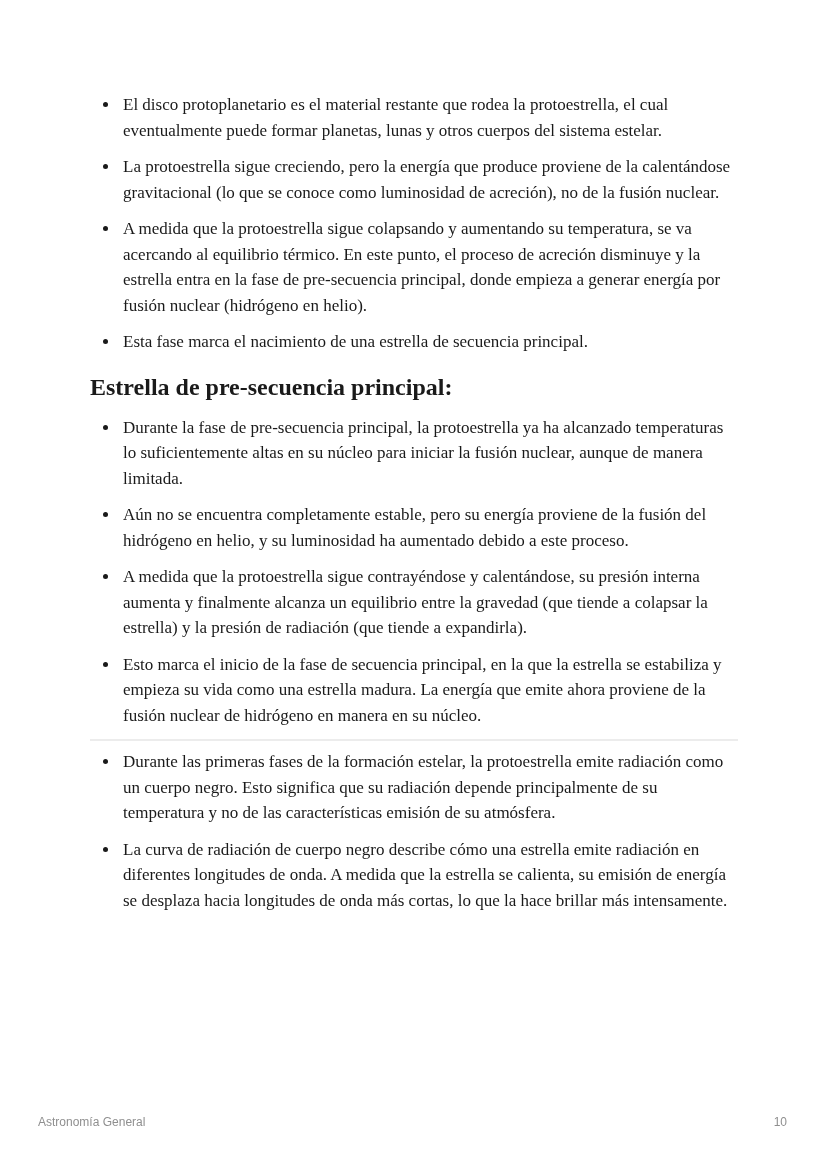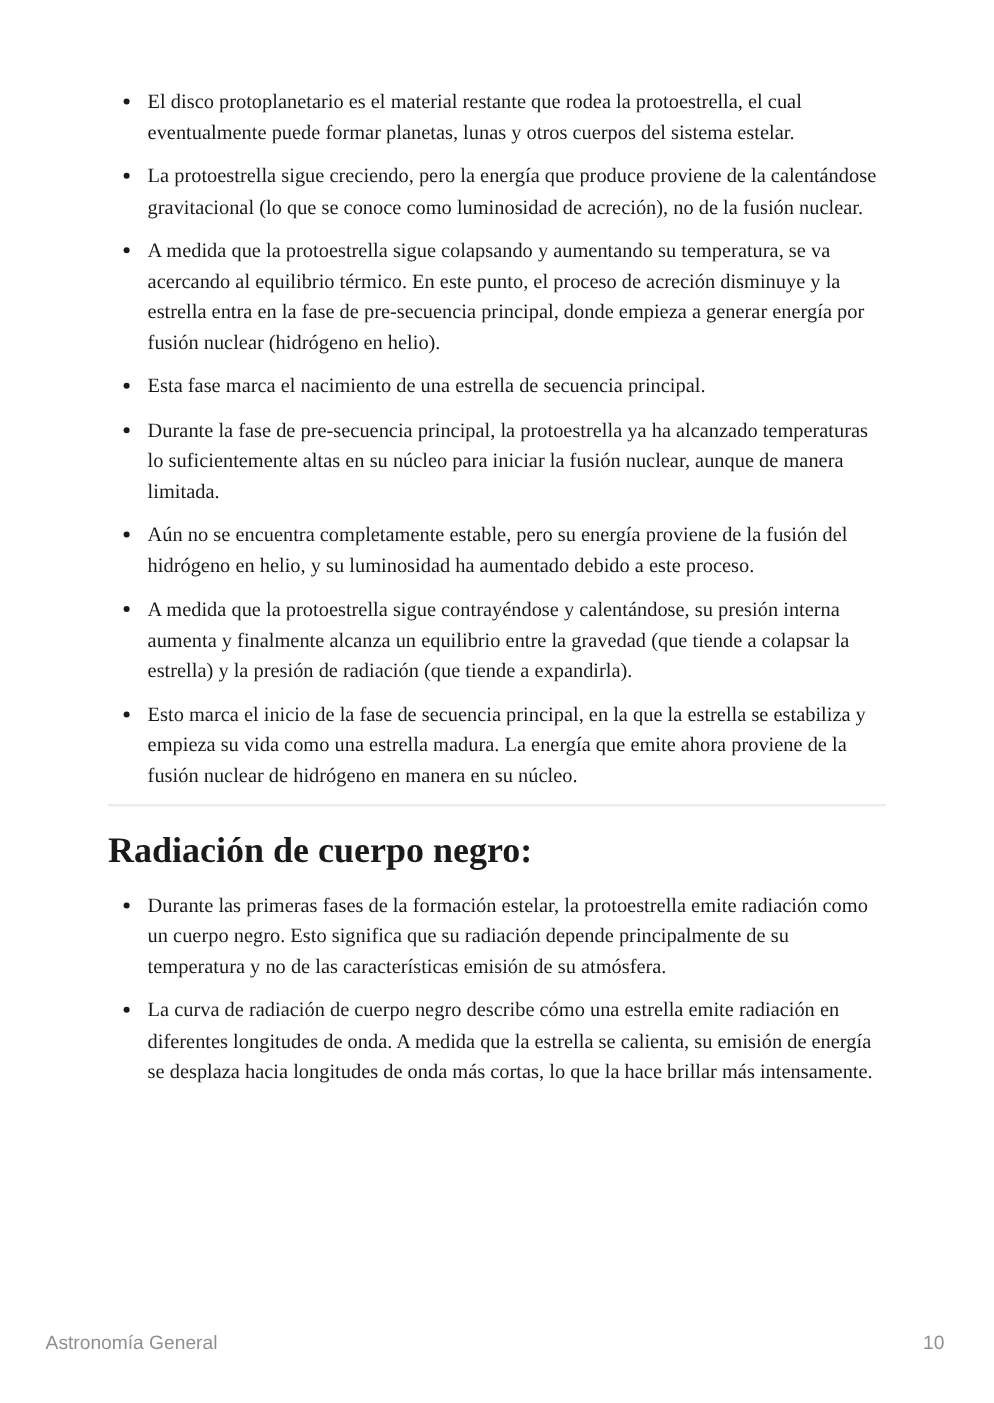--- a/index.html
+++ b/index.html
@@ -15,21 +15,21 @@
     height:1169px;
     background:var(--bg);
     position:relative;
     overflow:hidden;
     font-family:"Liberation Serif", serif;
     color:var(--text);
   }
   .content{
     width:648px;
     margin:0 auto;
-    padding-top:72px;
+    padding-top:92px;
     font-size:17px;
     line-height:1.5;
   }
   ul.bullets{
     margin:0;
     padding:0 0 0 30px;
     list-style-type:disc;
   }
   ul.bullets li{
     margin:0 0 11px 0;
@@ -55,47 +55,47 @@
   }
   footer.page-footer{
     position:absolute;
     left:38px;
     right:41px;
     bottom:40px;
     display:flex;
     justify-content:space-between;
     align-items:baseline;
     font-family:"Liberation Sans", sans-serif;
-    font-size:16px;
+    font-size:12px;
     color:var(--muted);
   }
 </style>
 </head>
 <body>
 
 <main class="content">
 
   <ul class="bullets">
     <li>El disco protoplanetario es el material restante que rodea la protoestrella, el cual eventualmente puede formar planetas, lunas y otros cuerpos del sistema estelar.</li>
     <li>La protoestrella sigue creciendo, pero la energía que produce proviene de la calentándose gravitacional (lo que se conoce como luminosidad de acreción), no de la fusión nuclear.</li>
     <li>A medida que la protoestrella sigue colapsando y aumentando su temperatura, se va acercando al equilibrio térmico. En este punto, el proceso de acreción disminuye y la estrella entra en la fase de pre-secuencia principal, donde empieza a generar energía por fusión nuclear (hidrógeno en helio).</li>
     <li>Esta fase marca el nacimiento de una estrella de secuencia principal.</li>
   </ul>
 
+  <h2 class="section-heading">Estrella de pre-secuencia principal:</h2>
 
   <ul class="bullets">
     <li>Durante la fase de pre-secuencia principal, la protoestrella ya ha alcanzado temperaturas lo suficientemente altas en su núcleo para iniciar la fusión nuclear, aunque de manera limitada.</li>
     <li>Aún no se encuentra completamente estable, pero su energía proviene de la fusión del hidrógeno en helio, y su luminosidad ha aumentado debido a este proceso.</li>
     <li>A medida que la protoestrella sigue contrayéndose y calentándose, su presión interna aumenta y finalmente alcanza un equilibrio entre la gravedad (que tiende a colapsar la estrella) y la presión de radiación (que tiende a expandirla).</li>
     <li>Esto marca el inicio de la fase de secuencia principal, en la que la estrella se estabiliza y empieza su vida como una estrella madura. La energía que emite ahora proviene de la fusión nuclear de hidrógeno en manera en su núcleo.</li>
   </ul>
 
   <hr class="section-divider">
 
-  <h1 class="section-heading">Radiación de cuerpo negro:</h1>
 
   <ul class="bullets">
     <li>Durante las primeras fases de la formación estelar, la protoestrella emite radiación como un cuerpo negro. Esto significa que su radiación depende principalmente de su temperatura y no de las características emisión de su atmósfera.</li>
     <li>La curva de radiación de cuerpo negro describe cómo una estrella emite radiación en diferentes longitudes de onda. A medida que la estrella se calienta, su emisión de energía se desplaza hacia longitudes de onda más cortas, lo que la hace brillar más intensamente.</li>
   </ul>
 
 </main>
 
 <footer class="page-footer">
   <span>Astronomía General</span>

